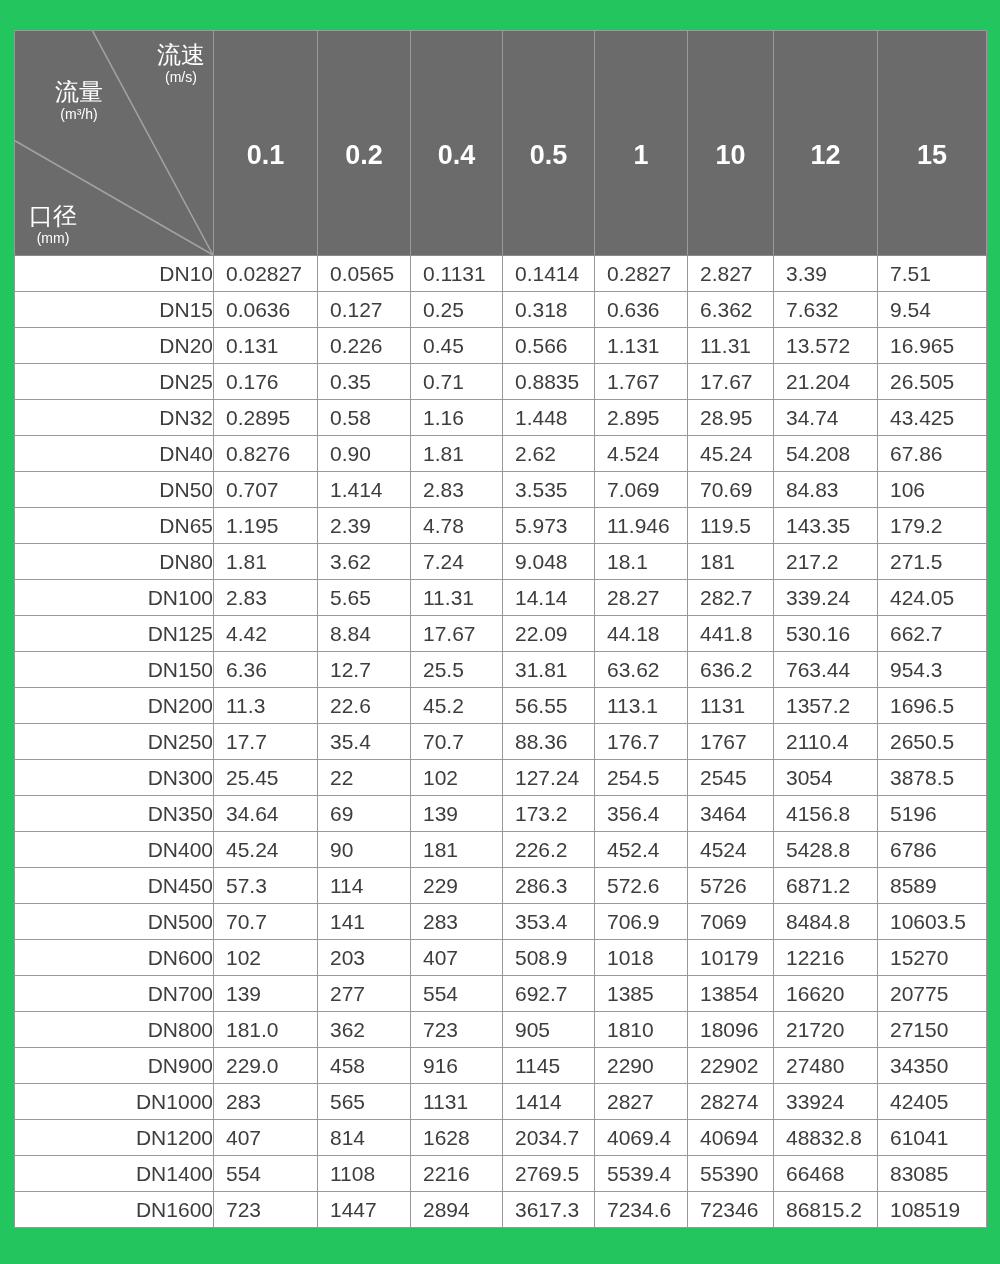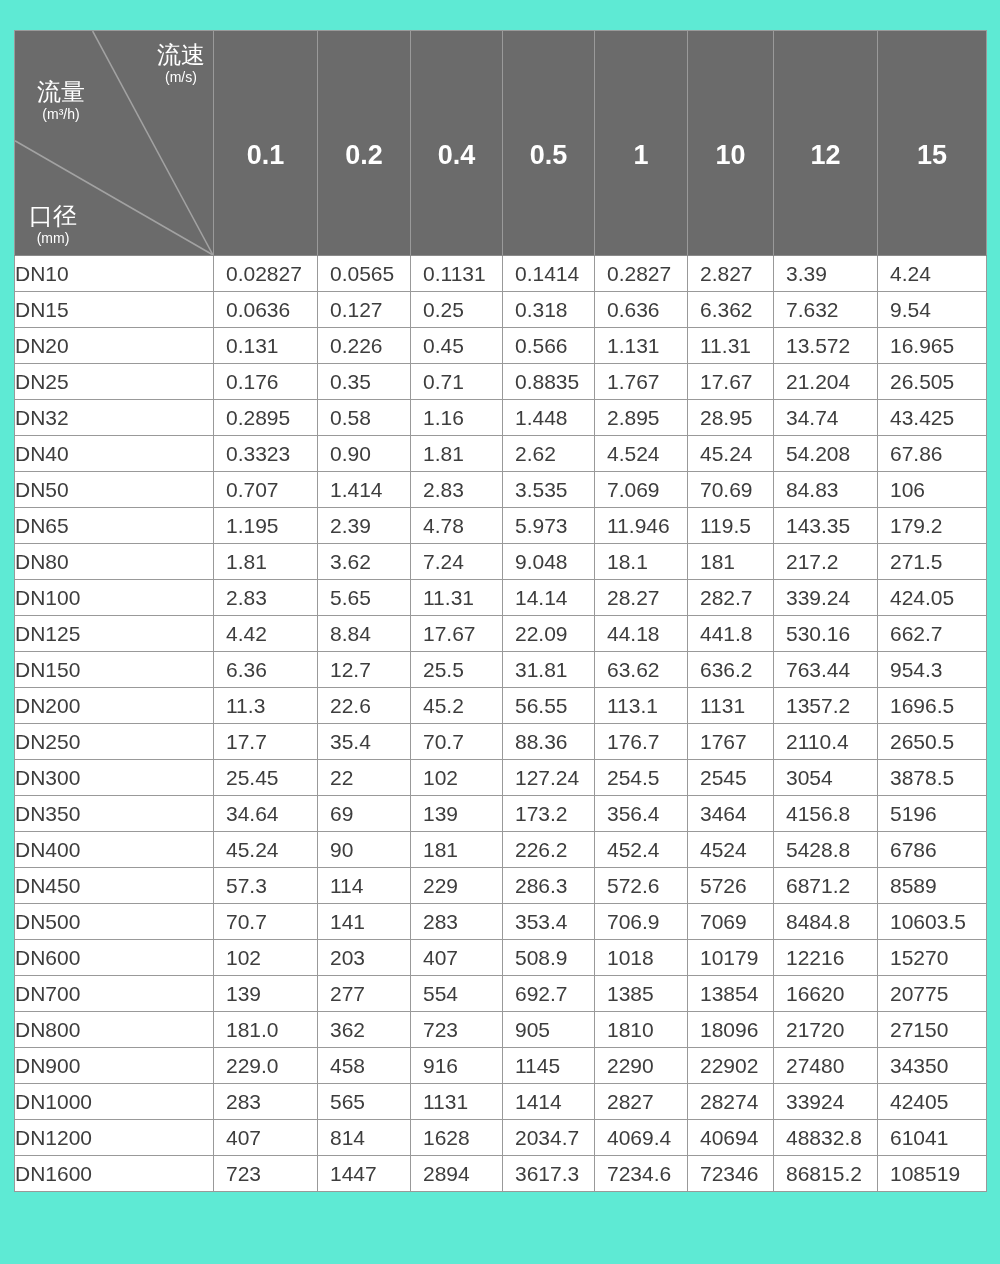--- a/index.html
+++ b/index.html
@@ -1,34 +1,34 @@
 <!DOCTYPE html>
 <html><head>
 <meta charset="utf-8">
 <style>
   html,body{margin:0;padding:0;background:#ffffff;}
-  .page{position:relative;width:1000px;height:1264px;background:#5eead4;overflow:hidden;
+  .page{position:relative;width:1000px;height:1264px;background:#22c55e;overflow:hidden;
         font-family:"Liberation Sans","DejaVu Sans",sans-serif;}
   table.flow{position:absolute;left:14px;top:30px;width:972px;border-collapse:collapse;
              table-layout:fixed;border:1px solid #8a8a8a;}
   
   thead th{background:#6b6b6b;color:#ffffff;border:1px solid #9a9a9a;border-bottom:1px solid #8a8a8a;
            height:200px;padding:0;vertical-align:middle;font-weight:600;font-size:27px;}
   th.corner{position:relative;font-weight:normal;}
   th.corner svg{position:absolute;left:0;top:0;width:100%;height:100%;display:block;}
   .corner-block{position:absolute;color:#ffffff;text-align:center;font-size:24px;line-height:1.22;font-weight:normal;}
   .corner-unit{font-size:14px;}
   .pos-velocity{top:9px;right:8px;}
-  .pos-flow{top:46px;left:22px;}
+  .pos-flow{top:46px;left:40px;}
   .pos-diameter{left:14px;bottom:8px;}
   th.vel{ padding-top:24px; }
   
   tbody td{border:1px solid #999999;height:35px;color:#3d3d3d;font-size:21px;
            padding:0 4px 0 12px;text-align:left;white-space:nowrap;overflow:hidden;background:#ffffff;}
-  tbody td.dn{text-align:left;padding:0;}
+  tbody td.dn{text-align:right;padding:0;}
 </style>
 </head>
 <body>
 
 <div class="page">
   <table class="flow">
     <colgroup>
       <col style="width:199px">
         <col style="width:104px">
         <col style="width:93px">
@@ -74,21 +74,21 @@
 
     <tr>
       <td class="dn">DN10</td>
     <td>0.02827</td>
           <td>0.0565</td>
           <td>0.1131</td>
           <td>0.1414</td>
           <td>0.2827</td>
           <td>2.827</td>
           <td>3.39</td>
-          <td>4.24</td>
+          <td>7.51</td>
         </tr>
         <tr>
       <td class="dn">DN15</td>
     <td>0.0636</td>
           <td>0.127</td>
           <td>0.25</td>
           <td>0.318</td>
           <td>0.636</td>
           <td>6.362</td>
           <td>7.632</td>
@@ -122,21 +122,21 @@
           <td>0.58</td>
           <td>1.16</td>
           <td>1.448</td>
           <td>2.895</td>
           <td>28.95</td>
           <td>34.74</td>
           <td>43.425</td>
         </tr>
         <tr>
       <td class="dn">DN40</td>
-    <td>0.3323</td>
+    <td>0.8276</td>
           <td>0.90</td>
           <td>1.81</td>
           <td>2.62</td>
           <td>4.524</td>
           <td>45.24</td>
           <td>54.208</td>
           <td>67.86</td>
         </tr>
         <tr>
       <td class="dn">DN50</td>
@@ -341,20 +341,31 @@
     <td>407</td>
           <td>814</td>
           <td>1628</td>
           <td>2034.7</td>
           <td>4069.4</td>
           <td>40694</td>
           <td>48832.8</td>
           <td>61041</td>
         </tr>
         <tr>
+      <td class="dn">DN1400</td>
+    <td>554</td>
+          <td>1108</td>
+          <td>2216</td>
+          <td>2769.5</td>
+          <td>5539.4</td>
+          <td>55390</td>
+          <td>66468</td>
+          <td>83085</td>
+        </tr>
+        <tr>
       <td class="dn">DN1600</td>
     <td>723</td>
           <td>1447</td>
           <td>2894</td>
           <td>3617.3</td>
           <td>7234.6</td>
           <td>72346</td>
           <td>86815.2</td>
           <td>108519</td>
         </tr>

